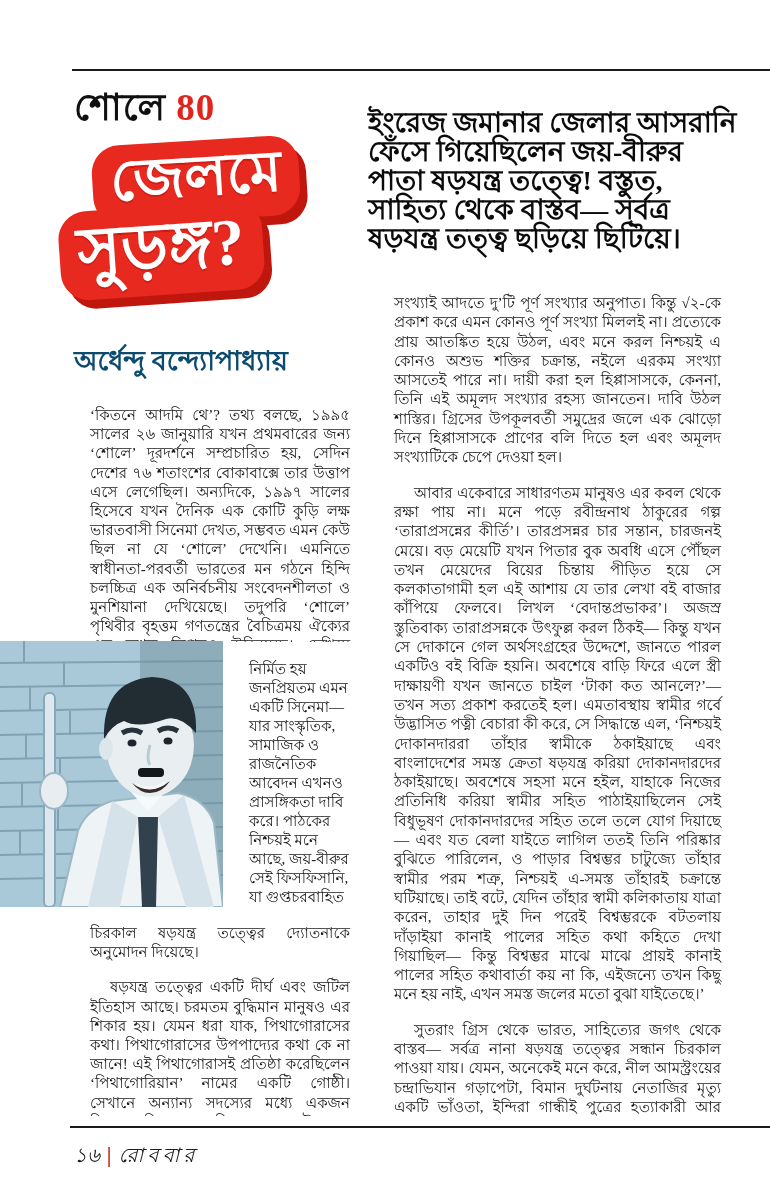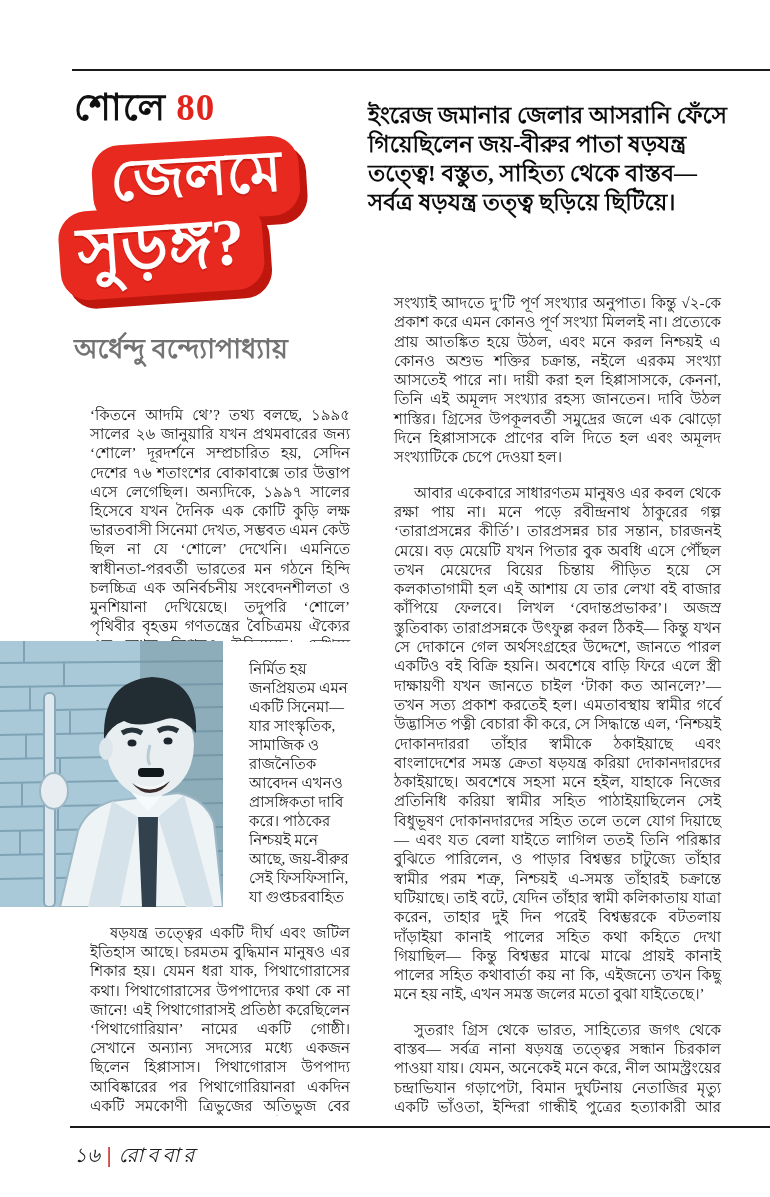--- a/index.html
+++ b/index.html
@@ -30,27 +30,27 @@
     border-radius:28px;
     padding:6px 18px 14px 18px;
     box-shadow:7px 9px 0 #bf170e;
     text-shadow:0 2px 0 rgba(160,12,6,.35);
   }
   .logo-line1 { font-size:57px; margin-left:36px; transform:rotate(-1deg); }
   .logo-line2 { font-size:66px; margin-top:-16px; transform:rotate(-1.5deg); }
   .logo-row { display:block; }
 
   .standfirst {
-    position:absolute; left:368px; top:101px; width:378px;
-    font-size:23px; line-height:29px; font-weight:bold; color:#0b0b0b;
+    position:absolute; left:368px; top:108px; width:378px;
+    font-size:28px; line-height:29px; font-weight:bold; color:#0b0b0b;
   }
 
   .author {
-    position:absolute; left:74px; top:328px;
-    font-size:27px; font-weight:bold; color:#737373; white-space:nowrap;
+    position:absolute; left:74px; top:340px;
+    font-size:27px; font-weight:bold; color:#0c4a6e; white-space:nowrap;
   }
 
   .bodytext { font-size:15px; line-height:19.2px; text-align:justify; color:#181818; }
   .colA-top    { position:absolute; left:74px;  top:390px; width:292px; height:252px; overflow:hidden; }
   .colA-side   { position:absolute; left:233px; top:644px; width:133px; height:262px; overflow:hidden; text-align:left; line-height:19px; }
   .colA-bottom { position:absolute; left:74px;  top:908px; width:292px; height:208px; overflow:hidden; }
   .colB        { position:absolute; left:378px; top:278px; width:359px; height:838px; overflow:hidden; line-height:19.3px; }
   .bodytext p { margin:16px; }
   .bodytext p.indent { text-indent:20px; }
 
@@ -136,20 +136,21 @@
       <ellipse cx="106" cy="108" rx="7" ry="11" fill="#dde6ea"></ellipse>
     </g>
   </svg>
 </div>
 
 <div class="bodytext colA-side">
   <p>নির্মিত হয় জনপ্রিয়তম এমন একটি সিনেমা— যার সাংস্কৃতিক, সামাজিক ও রাজনৈতিক আবেদন এখনও প্রাসঙ্গিকতা দাবি করে। পাঠকের নিশ্চয়ই মনে আছে, জয়-বীরুর সেই ফিসফিসানি, যা গুপ্তচরবাহিত হয়ে ইংরেজ-আমলের জেলারের কর্ণগোচর করে একটি সুড়ঙ্গের পরিকল্পনা? জেলার, সুড়ঙ্গ ও ফিসফিসানি</p>
 </div>
 
 <div class="bodytext colA-bottom">
+  <p>চিরকাল ষড়যন্ত্র তত্ত্বের দ্যোতনাকে অনুমোদন দিয়েছে।</p>
   <p class="indent">ষড়যন্ত্র তত্ত্বের একটি দীর্ঘ এবং জটিল ইতিহাস আছে। চরমতম বুদ্ধিমান মানুষও এর শিকার হয়। যেমন ধরা যাক, পিথাগোরাসের কথা। পিথাগোরাসের উপপাদ্যের কথা কে না জানে! এই পিথাগোরাসই প্রতিষ্ঠা করেছিলেন ‘পিথাগোরিয়ান’ নামের একটি গোষ্ঠী। সেখানে অন্যান্য সদস্যের মধ্যে একজন ছিলেন হিপ্পাসাস। পিথাগোরাস উপপাদ্য আবিষ্কারের পর পিথাগোরিয়ানরা একদিন একটি সমকোণী ত্রিভুজের অতিভুজ বের করার সিদ্ধান্ত নেন, যার অন্য দু’টি বাহুর দৈর্ঘ্য ছিল ১ এবং ১ একক। উপপাদ্য অনুসারে, অতিভুজটিকে √২ হতে হয়। বিপত্তি বাধল সেখানেই। কারণ পিথাগোরিয়ানদের ধারণা ছিল, সমস্ত</p>
 </div>
 
 <div class="bodytext colB">
   <p>সংখ্যাই আদতে দু’টি পূর্ণ সংখ্যার অনুপাত। কিন্তু √২-কে প্রকাশ করে এমন কোনও পূর্ণ সংখ্যা মিললই না। প্রত্যেকে প্রায় আতঙ্কিত হয়ে উঠল, এবং মনে করল নিশ্চয়ই এ কোনও অশুভ শক্তির চক্রান্ত, নইলে এরকম সংখ্যা আসতেই পারে না। দায়ী করা হল হিপ্পাসাসকে, কেননা, তিনি এই অমূলদ সংখ্যার রহস্য জানতেন। দাবি উঠল শাস্তির। গ্রিসের উপকূলবর্তী সমুদ্রের জলে এক ঝোড়ো দিনে হিপ্পাসাসকে প্রাণের বলি দিতে হল এবং অমূলদ সংখ্যাটিকে চেপে দেওয়া হল।</p>
   <p class="indent">আবার একেবারে সাধারণতম মানুষও এর কবল থেকে রক্ষা পায় না। মনে পড়ে রবীন্দ্রনাথ ঠাকুরের গল্প ‘তারাপ্রসন্নের কীর্তি’। তারপ্রসন্নর চার সন্তান, চারজনই মেয়ে। বড় মেয়েটি যখন পিতার বুক অবধি এসে পৌঁছল তখন মেয়েদের বিয়ের চিন্তায় পীড়িত হয়ে সে কলকাতাগামী হল এই আশায় যে তার লেখা বই বাজার কাঁপিয়ে ফেলবে। লিখল ‘বেদান্তপ্রভাকর’। অজস্র স্তুতিবাক্য তারাপ্রসন্নকে উৎফুল্ল করল ঠিকই— কিন্তু যখন সে দোকানে গেল অর্থসংগ্রহের উদ্দেশে, জানতে পারল একটিও বই বিক্রি হয়নি। অবশেষে বাড়ি ফিরে এলে স্ত্রী দাক্ষায়ণী যখন জানতে চাইল ‘টাকা কত আনলে?’— তখন সত্য প্রকাশ করতেই হল। এমতাবস্থায় স্বামীর গর্বে উদ্ভাসিত পত্নী বেচারা কী করে, সে সিদ্ধান্তে এল, ‘নিশ্চয়ই দোকানদাররা তাঁহার স্বামীকে ঠকাইয়াছে এবং বাংলাদেশের সমস্ত ক্রেতা ষড়যন্ত্র করিয়া দোকানদারদের ঠকাইয়াছে। অবশেষে সহসা মনে হইল, যাহাকে নিজের প্রতিনিধি করিয়া স্বামীর সহিত পাঠাইয়াছিলেন সেই বিধুভূষণ দোকানদারদের সহিত তলে তলে যোগ দিয়াছে— এবং যত বেলা যাইতে লাগিল ততই তিনি পরিষ্কার বুঝিতে পারিলেন, ও পাড়ার বিশ্বম্ভর চাটুজ্যে তাঁহার স্বামীর পরম শত্রু, নিশ্চয়ই এ-সমস্ত তাঁহারই চক্রান্তে ঘটিয়াছে। তাই বটে, যেদিন তাঁহার স্বামী কলিকাতায় যাত্রা করেন, তাহার দুই দিন পরেই বিশ্বম্ভরকে বটতলায় দাঁড়াইয়া কানাই পালের সহিত কথা কহিতে দেখা গিয়াছিল— কিন্তু বিশ্বম্ভর মাঝে মাঝে প্রায়ই কানাই পালের সহিত কথাবার্তা কয় না কি, এইজন্যে তখন কিছু মনে হয় নাই, এখন সমস্ত জলের মতো বুঝা যাইতেছে।’</p>
   <p class="indent">সুতরাং গ্রিস থেকে ভারত, সাহিত্যের জগৎ থেকে বাস্তব— সর্বত্র নানা ষড়যন্ত্র তত্ত্বের সন্ধান চিরকাল পাওয়া যায়। যেমন, অনেকেই মনে করে, নীল আমস্ট্রংয়ের চন্দ্রাভিযান গড়াপেটা, বিমান দুর্ঘটনায় নেতাজির মৃত্যু একটি ভাঁওতা, ইন্দিরা গান্ধীই পুত্রের হত্যাকারী আর সাম্প্রতিকতমটি হল করোনাভাইরাস চিনের ল্যাবে তৈরি করা এবং দুনিয়ার জনসংখ্যা কমানোর একটি সুগভীর পরিকল্পনামাত্র ইত্যাদি। কিন্তু এগুলির উৎপত্তি হয় কীভাবে? এটি একটি মনস্তত্ত্বগত রহস্য। সমাজের অজ্ঞানতা, বিচ্ছিন্নতাবোধ, ভয় এবং উদ্বেগ থেকে এই ধরনের বিষয়গুলি আত্মপ্রকাশ করে। আমরা ষড়যন্ত্রমূলক চিন্তাভাবনাকে সামাজিক স্বীকৃতির বিলুপ্তির একটি প্যাথোলজিকাল প্রভাব হিসেবে বিবেচনা করতে পারি। আর, রাজনৈতিক মতাদর্শের ক্ষেত্রে ক্ষমতা দখল ও টিকিয়ে রাখার প্রতিনিয়ত সংগ্রামে সজাগ মন যখন কোনও কিছুকেই সন্দেহের সম্ভাব্যতার বাইরে রাখতে পারে না, তখন আশঙ্কার একটি ভৌতিক রূপ নিজস্ব ও পরস্ব বলয়ের সর্বত্র চাগাড় দেয়, যেন-বা বলে যায় যা দেখা-শোনা-বোঝা যাচ্ছে তার চেয়েও গভীর সত্য লুক্কায়িত আছে। অন্যদিকে, আমজনতার মধ্যকার নিরাপত্তাহীনতা ও বঞ্চনার ধারাবাহিক ইতিহাস বুদুদের মতো ফেনিয়ে তোলে একটা বোধ যা নিশ্চিত করে আকস্মিক ও অপ্রত্যাশিত ঘটনার অন্তরালে আছে অন্য সকলের অধিকারের বিনিময়ে একক অথবা কতিপয় ব্যক্তির অধিকারের প্রাধান্য। যে কোনও ষড়যন্ত্র তত্ত্ব তাই তিনটি কেন্দ্রীয় উপাদানে গঠিত—</p>
 </div>
 
 <div class="rule rule-bottom"></div>

